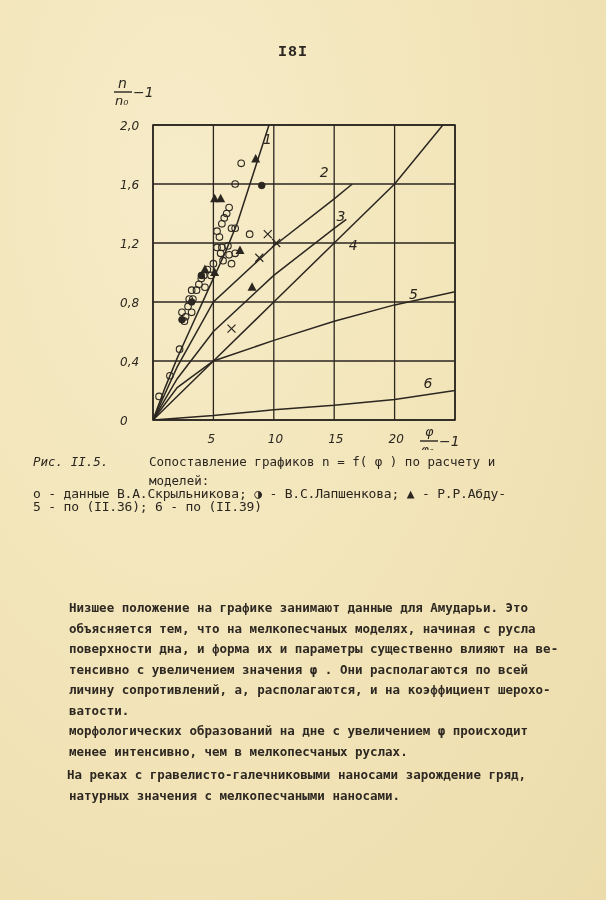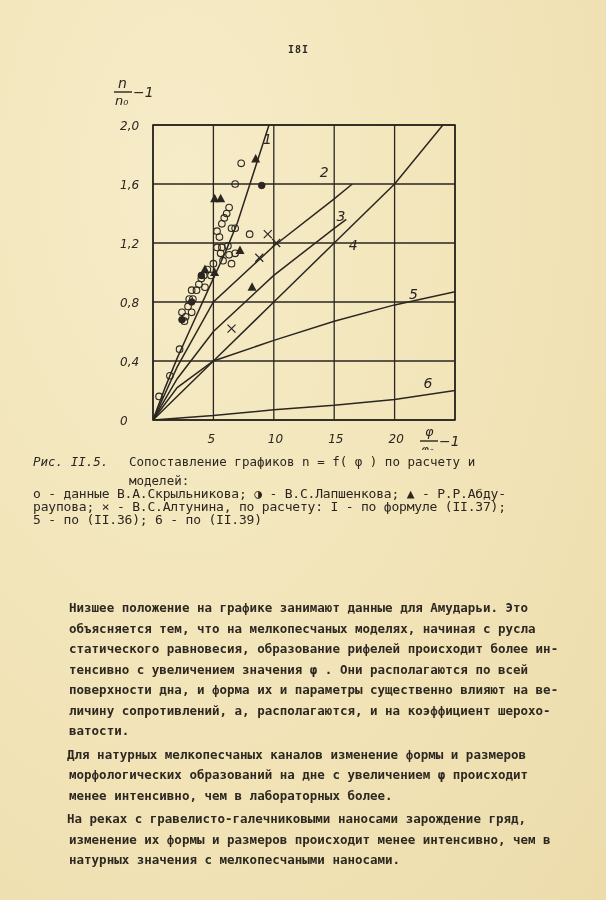--- a/index.html
+++ b/index.html
@@ -5,32 +5,32 @@
   html, body { margin: 0; padding: 0; }
   body {
     width: 606px; height: 900px; overflow: hidden;
     background: #f3e7bd;
     background-image: radial-gradient(ellipse at 30% 20%, #f6ecc8 0%, #f1e3b6 60%, #ecdcac 100%);
     position: relative;
     font-family: "DejaVu Sans Mono", "Liberation Mono", monospace;
     color: #2b2620;
   }
   .page-number {
-    position: absolute; top: 44px; left: 288px;
-    font-size: 10px; font-weight: bold; letter-spacing: 1px;
+    position: absolute; top: 44px; left: 278px;
+    font-size: 15px; font-weight: bold; letter-spacing: 1px; font-family: Liberation Mono, monospace;
   }
   .figure { position: absolute; left: 100px; top: 70px; width: 400px; height: 380px; }
   .figure svg { position: absolute; left: 0; top: 0; }
   .hand { font-family: "DejaVu Sans", sans-serif; font-style: italic; fill: #2b2620; }
   .caption {
     position: absolute; left: 33px; top: 452px; width: 560px;
     font-size: 12.5px; line-height: 19px;
   }
   .caption .lbl { position: absolute; left: 0; top: 0; font-style: italic; }
-  .caption .txt { position: absolute; left: 96px; top: 0; width: 440px; }
+  .caption .txt { position: absolute; left: 116px; top: 0; width: 440px; }
   .legend {
     position: absolute; left: 33px; top: 487px; width: 560px;
     font-size: 13px; line-height: 13px; letter-spacing: -0.2px;
   }
   .legend div { white-space: nowrap; }
   .body-text {
     position: absolute; left: 33px; top: 598px; width: 545px;
     font-size: 12.5px; line-height: 20.5px; font-weight: bold; color: #2e2822;
   }
   .body-text p { margin: 0; white-space: nowrap; padding-left: 36px; }
@@ -151,31 +151,27 @@
 <div class="caption">
   <span class="lbl">Рис. II.5.</span>
   <div class="txt">
     <div>Сопоставление графиков  n = f( φ ) по расчету и</div>
     <div>моделей:</div>
   </div>
 </div>
 
 <div class="legend">
   <div>о - данные В.А.Скрыльникова; ◑ - В.С.Лапшенкова; ▲ - Р.Р.Абду-</div>
-  <div>раупова; × - В.С.Алтунина, по расчету:  I - по формуле (II.37);</div>
   <div>5 - по (II.36);  6 - по (II.39)</div>
 </div>
 
 <div class="body-text">
   <p>Низшее    положение на графике занимают данные для Амударьи. Это</p>
   <p>объясняется тем, что на мелкопесчаных моделях, начиная с русла</p>
-  <p>статического равновесия, образование рифелей происходит более ин-</p>
+  <p>поверхности дна, и форма их и параметры существенно влияют на ве-</p>
   <p>тенсивно с увеличением значения  φ  . Они располагаются по всей</p>
-  <p>поверхности дна, и форма их и параметры существенно влияют на ве-</p>
   <p>личину сопротивлений, а, располагаются, и на коэффициент шерохо-</p>
   <p>ватости.</p>
-  <p class="indent gap">Для натурных мелкопесчаных каналов изменение формы и размеров</p>
   <p>морфологических образований на дне с увеличением  φ  происходит</p>
-  <p>менее интенсивно, чем в лабораторных более.</p>
+  <p>менее интенсивно, чем в мелкопесчаных руслах.</p>
   <p class="indent gap">На реках с гравелисто-галечниковыми наносами зарождение гряд,</p>
-  <p>изменение их формы и размеров происходит менее интенсивно, чем в</p>
   <p>натурных значения с мелкопесчаными наносами.</p>
 </div>
 
 </body></html>

